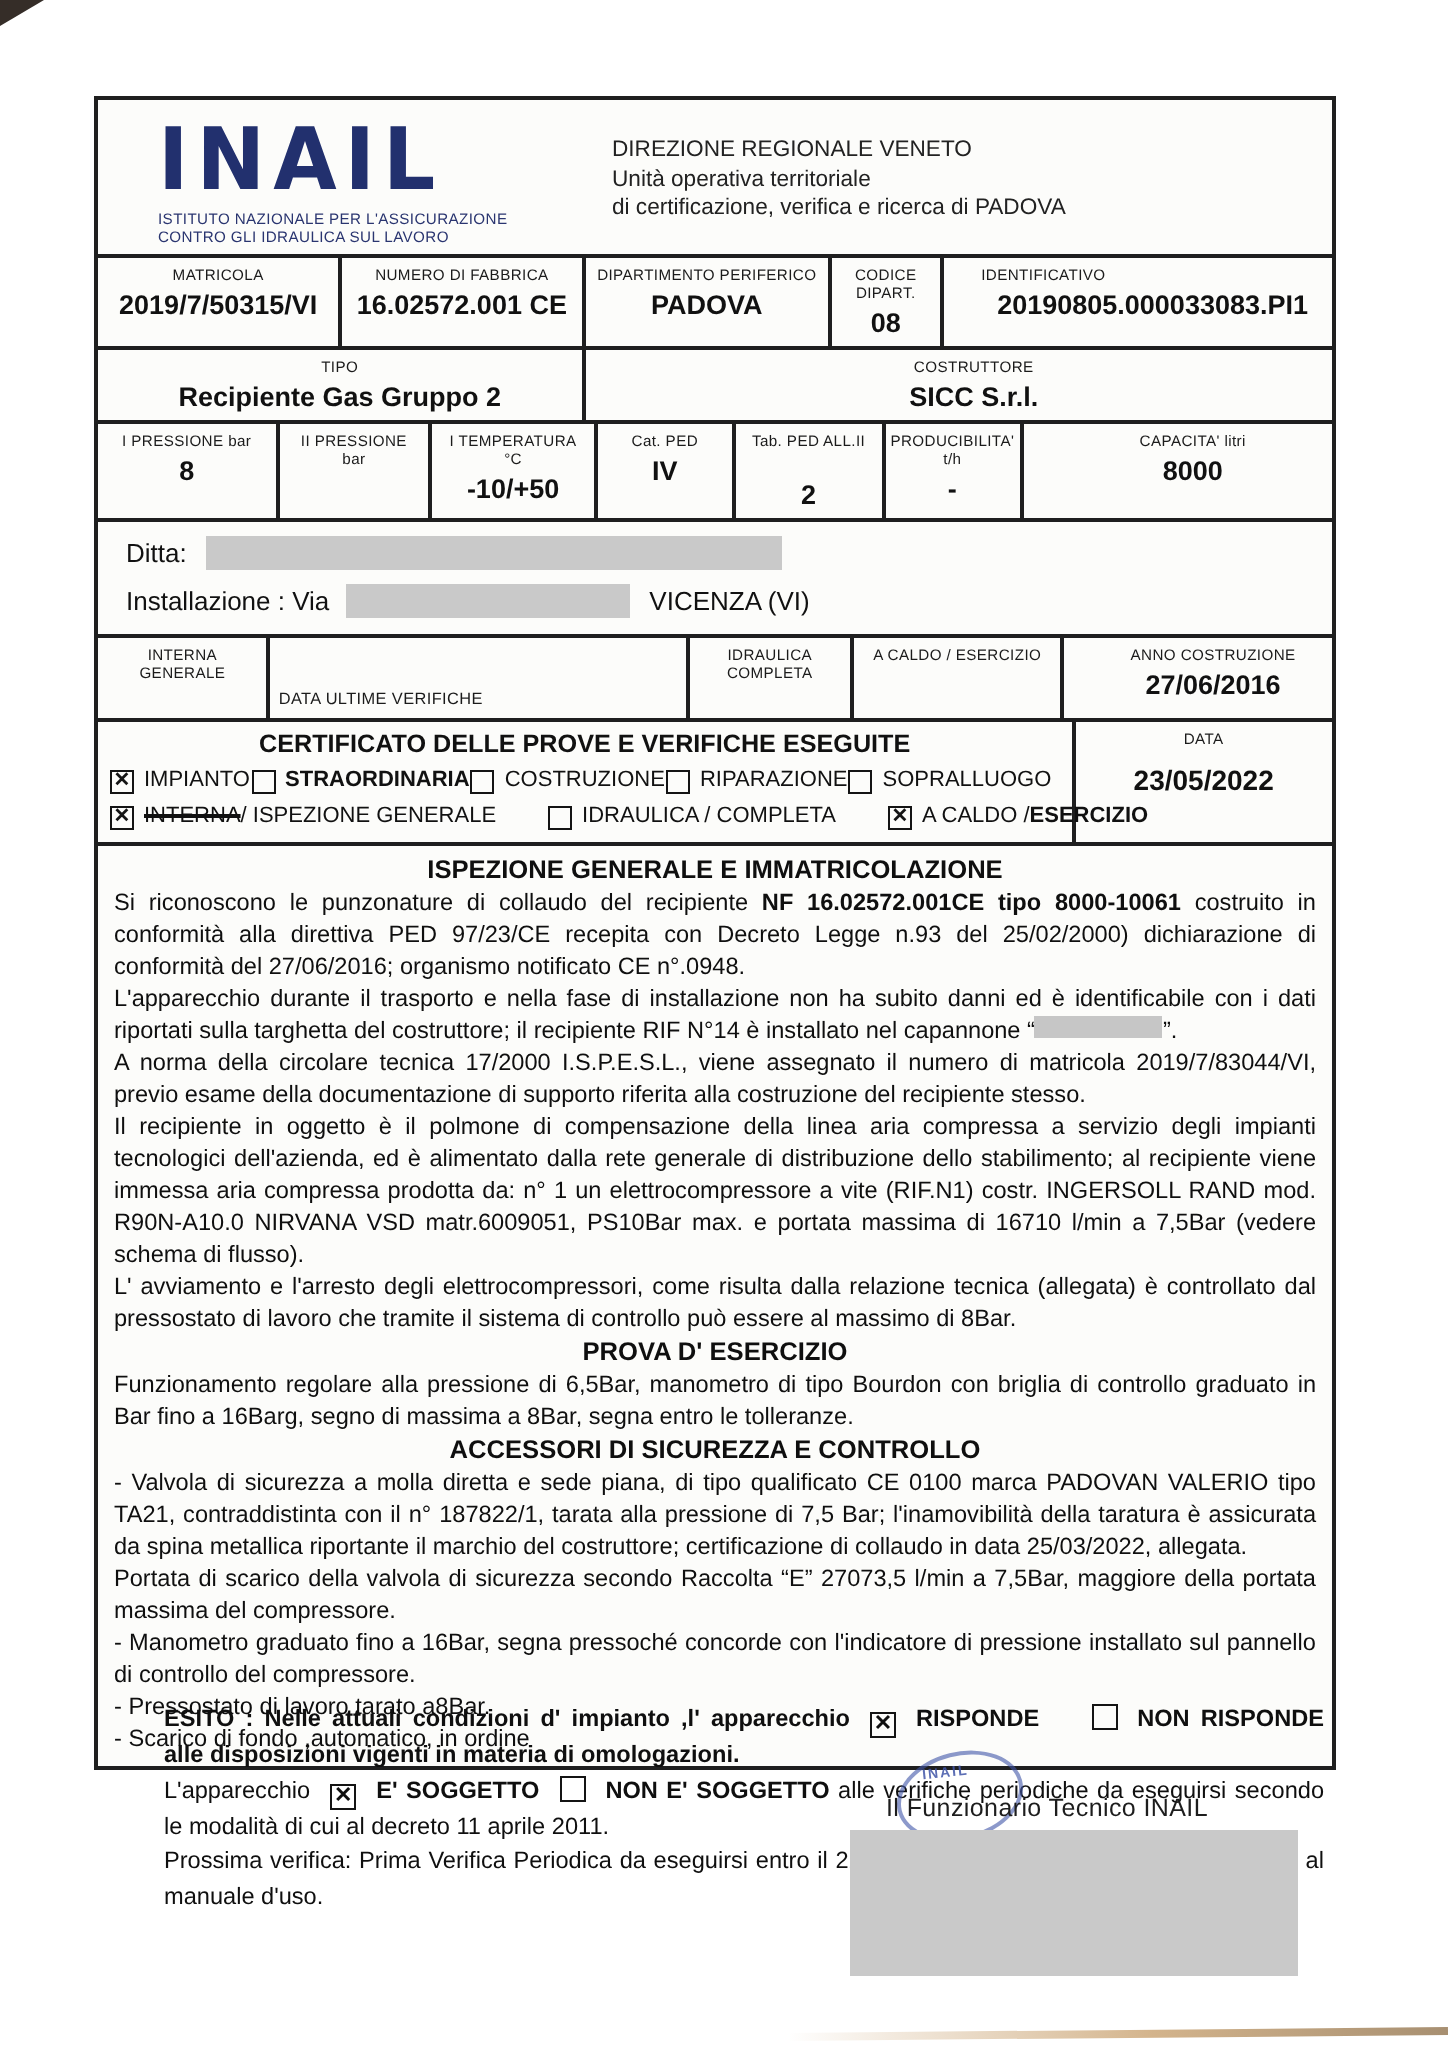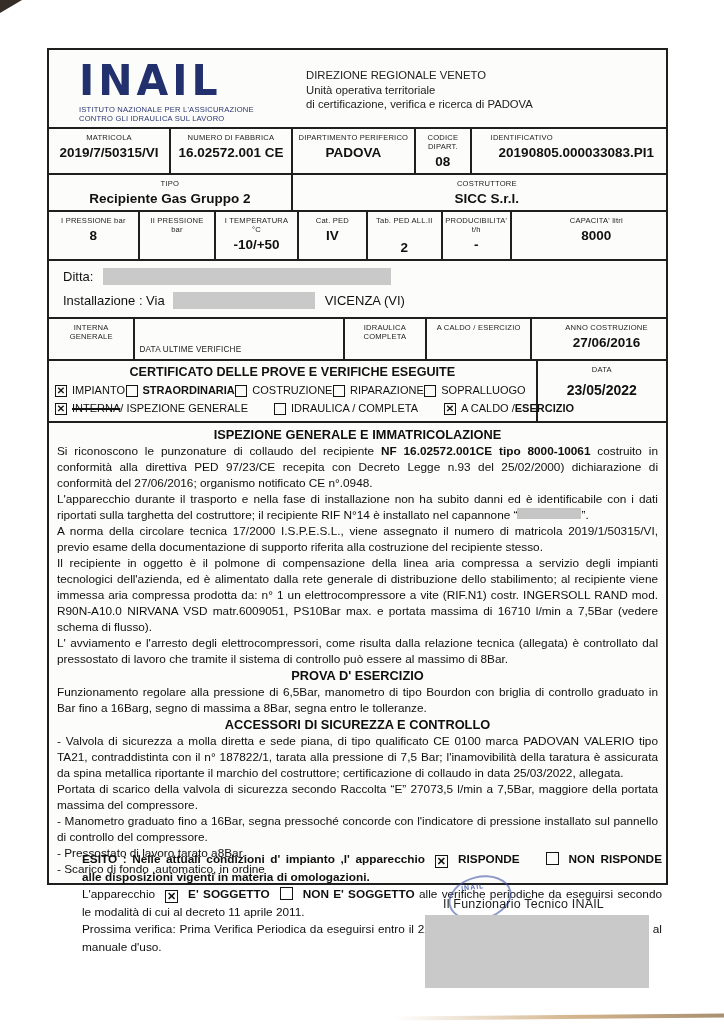--- a/index.html
+++ b/index.html
@@ -250,21 +250,21 @@
       <div class="cert-right">
         <div class="cap">DATA</div>
         <div class="val" style="font-size:14px; padding-top:8px;">23/05/2022</div>
       </div>
     </div>
 
     <div class="body-cell">
       <h3>ISPEZIONE GENERALE E IMMATRICOLAZIONE</h3>
       <p><span>Si riconoscono le punzonature di collaudo del recipiente </span><span class="b">NF</span><span class="b"> 16.02572.001</span><span class="b">CE tipo 8000-10061</span><span> costruito in conformità alla direttiva PED 97/23/CE recepita con Decreto Legge n.93 del 25/02/2000) dichiarazione di conformità del 27/06/2016; organismo notificato CE n°.0948.</span></p>
       <p><span>L'apparecchio durante il trasporto e nella fase di installazione non ha subito danni ed è identificabile con i dati riportati sulla targhetta del costruttore; il recipiente RIF N°14 è installato nel capannone “</span><span class="redact-inline"></span><span>”.</span></p>
-      <p>A norma della circolare tecnica 17/2000 I.S.P.E.S.L., viene assegnato il numero di matricola 2019/1/50315/VI, previo esame della documentazione di supporto riferita alla costruzione del recipiente stesso.</p>
+      <p>A norma della circolare tecnica 17/2000 I.S.P.E.S.L., viene assegnato il numero di matricola 2019/7/83044/VI, previo esame della documentazione di supporto riferita alla costruzione del recipiente stesso.</p>
       <p>Il recipiente in oggetto è il polmone di compensazione della linea aria compressa a servizio degli impianti tecnologici dell'azienda, ed è alimentato dalla rete generale di distribuzione dello stabilimento; al recipiente viene immessa aria compressa prodotta da: n° 1 un elettrocompressore a vite (RIF.N1) costr. INGERSOLL RAND mod. R90N-A10.0 NIRVANA VSD matr.6009051, PS10Bar max. e portata massima di 16710 l/min a 7,5Bar (vedere schema di flusso).</p>
       <p>L' avviamento e l'arresto degli elettrocompressori, come risulta dalla relazione tecnica (allegata) è controllato dal pressostato di lavoro che tramite il sistema di controllo può essere al massimo di 8Bar.</p>
       <h3>PROVA D' ESERCIZIO</h3>
       <p>Funzionamento regolare alla pressione di 6,5Bar, manometro di tipo Bourdon con briglia di controllo graduato in Bar fino a 16Barg, segno di massima a 8Bar, segna entro le tolleranze.</p>
       <h3>ACCESSORI DI SICUREZZA E CONTROLLO</h3>
       <p>- Valvola di sicurezza a molla diretta e sede piana, di tipo qualificato CE 0100 marca PADOVAN VALERIO tipo TA21, contraddistinta con il n° 187822/1, tarata alla pressione di 7,5 Bar; l'inamovibilità della taratura è assicurata da spina metallica riportante il marchio del costruttore; certificazione di collaudo in data 25/03/2022, allegata.</p>
       <p>Portata di scarico della valvola di sicurezza secondo Raccolta “E” 27073,5 l/min a 7,5Bar, maggiore della portata massima del compressore.</p>
       <p>- Manometro graduato fino a 16Bar, segna pressoché concorde con l'indicatore di pressione installato sul pannello di controllo del compressore.</p>
       <p>- Pressostato di lavoro tarato a8Bar.</p>
       <p>- Scarico di fondo ,automatico, in ordine</p>

